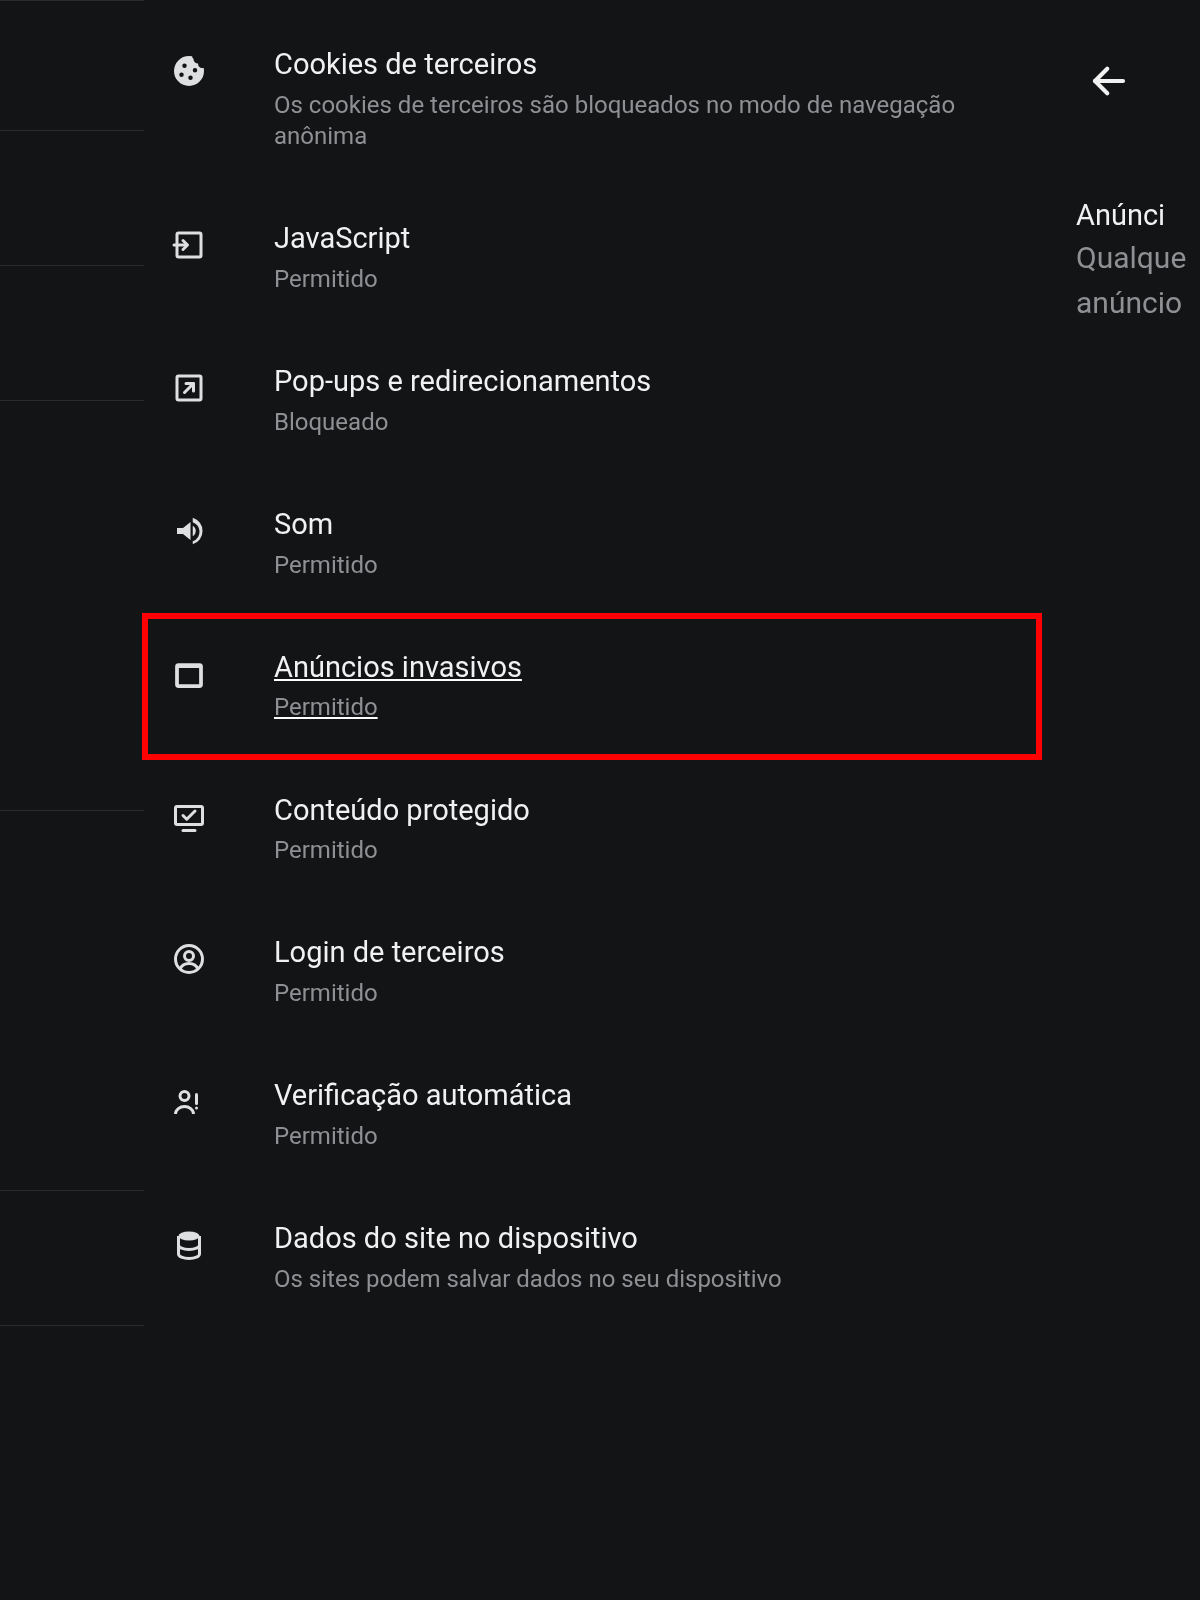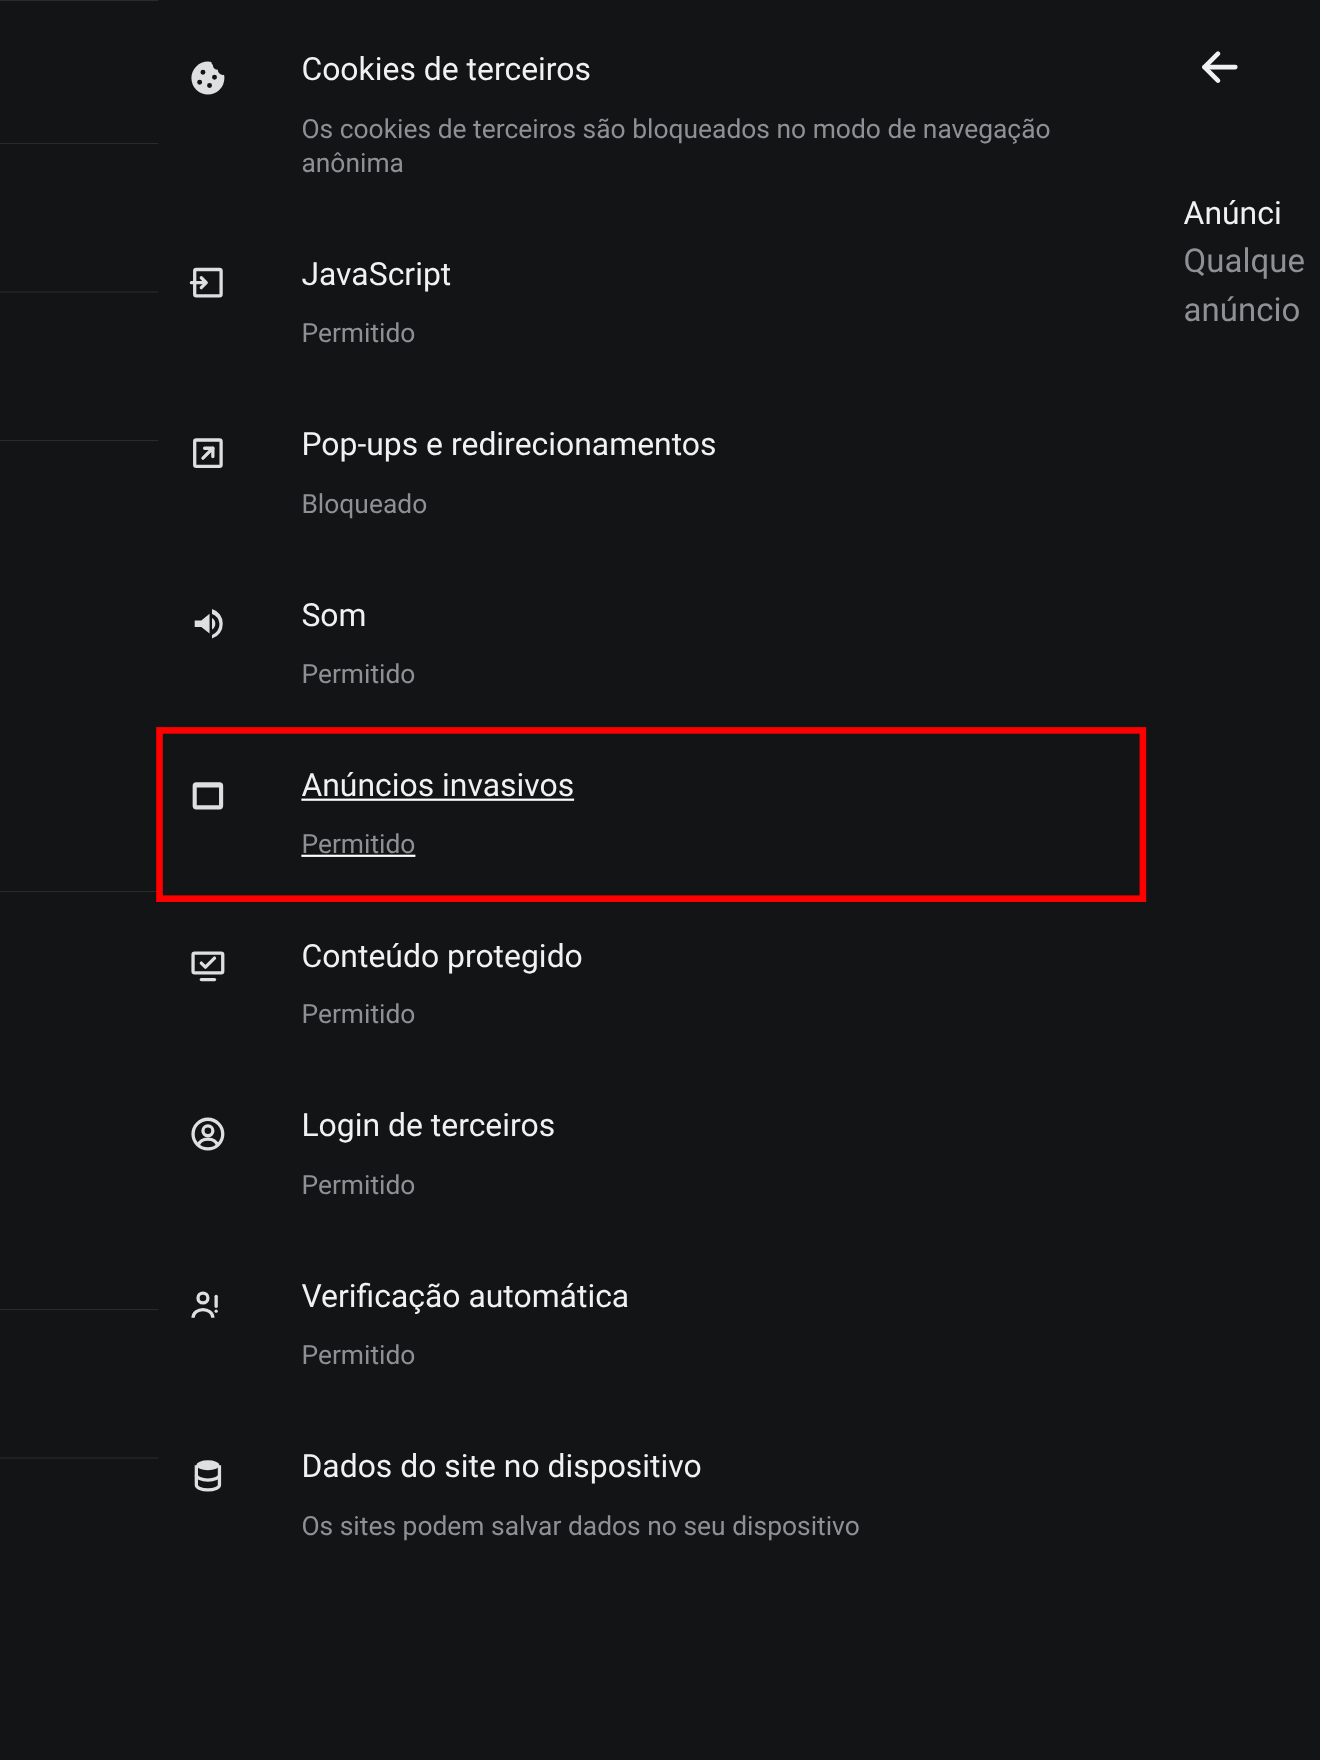--- a/index.html
+++ b/index.html
@@ -37,35 +37,35 @@
       margin-top: 4px;
       color: #dedfe1;
       flex-shrink: 0;
     }
     .item .text-wrap {
       margin-left: 64px;
       flex: 1;
       min-width: 0;
     }
     .title { font-size: 29px; font-weight: 400; color: #f1f1f2; line-height: 1.3; }
-    .sub   { font-size: 24px; font-weight: 400; color: #8f9093; margin-top: 18px; line-height: 1.3; }
+    .sub   { font-size: 24px; font-weight: 400; color: #8f9093; margin-top: 6px; line-height: 1.3; }
     .highlight {
       outline: 6px solid #ff0000;
       outline-offset: -4px;
       text-decoration: underline;
     }
 
     
     .right {
       position: absolute;
       left: 1040px;
       top: 0;
       width: 160px;
       height: 100%;
-      padding-top: 40px;
+      padding-top: 60px;
       color: #f1f1f2;
     }
     .right .back-icon { width: 42px; height: 42px; color: #f1f1f2; margin-left: 48px; }
     .right .peek-title { font-size: 29px; margin-top: 96px; margin-left: 36px; white-space: nowrap; }
     .right .peek-sub { font-size: 30px; color: #8f9093; margin-top: 6px; margin-left: 36px; white-space: nowrap; line-height: 1.3; }
     svg { display: block; }
   </style>
 </head>
 <body>
 

